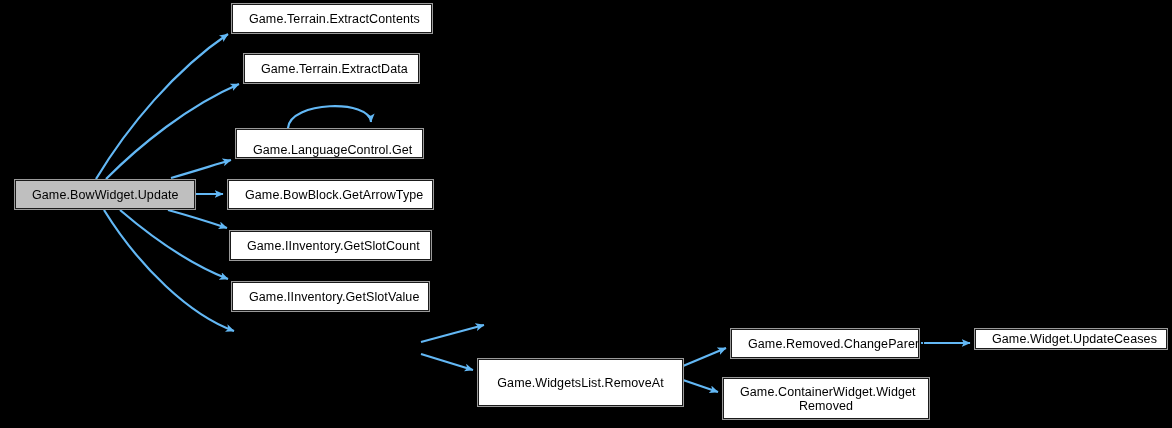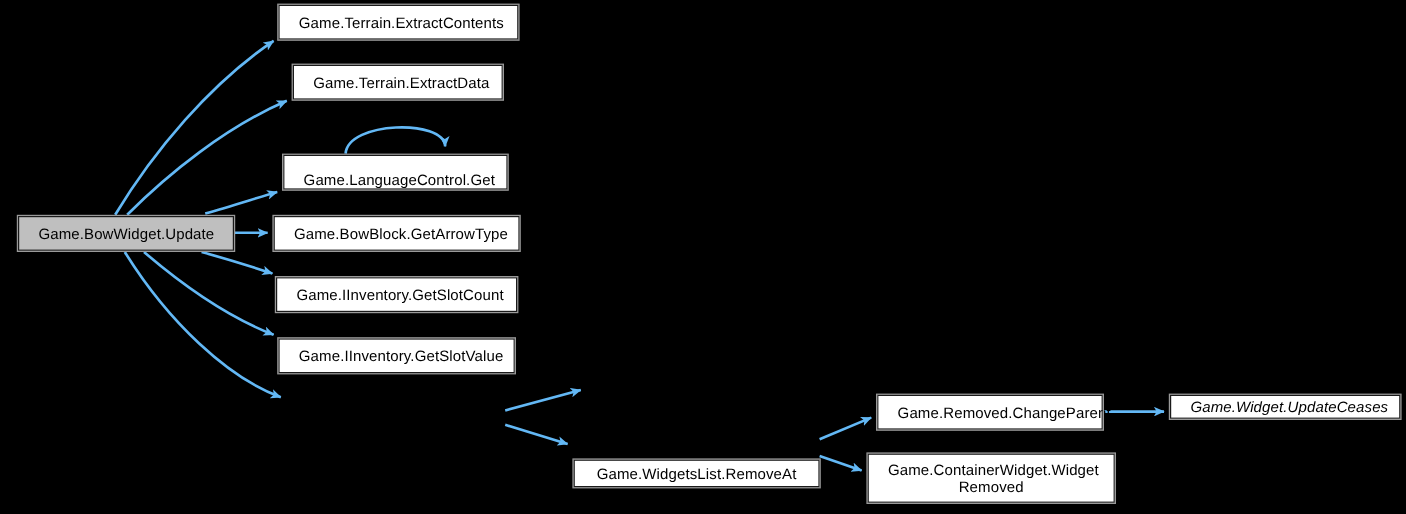--- a/index.html
+++ b/index.html
@@ -106,27 +106,27 @@
   </div>
   <div class="node" style="left: 228px; top: 180px; width: 205px; height: 29px;">
     <span class="node-label">Game.BowBlock.GetArrowType</span>
   </div>
   <div class="node" style="left: 230px; top: 231px; width: 201px; height: 29px;">
     <span class="node-label">Game.IInventory.GetSlotCount</span>
   </div>
   <div class="node" style="left: 232px; top: 282px; width: 197px; height: 29px;">
     <span class="node-label">Game.IInventory.GetSlotValue</span>
   </div>
-  <div class="node" style="left: 478px; top: 359px; width: 205px; height: 23px; margin-top: 24px;">
+  <div class="node" style="left: 478px; top: 359px; width: 205px; height: 47px;">
     <span class="node-label">Game.WidgetsList.RemoveAt</span>
   </div>
   <div class="node" style="left: 731px; top: 329px; width: 188px; height: 29px;">
     <span class="node-label">Game.Removed.ChangeParent</span>
   </div>
   <div class="node" style="left: 723px; top: 378px; width: 206px; height: 41px;">
     <span class="node-label">Game.ContainerWidget.Widget
 Removed</span>
   </div>
-  <div class="node" style="left: 975px; top: 329px; width: 192px; height: 20px; font-style: italic;">
+  <div class="node" style="left: 975px; top: 329px; width: 192px; height: 20px;">
     <span class="node-label">Game.Widget.UpdateCeases</span>
   </div>
 
 </div>
 
 </body></html>

